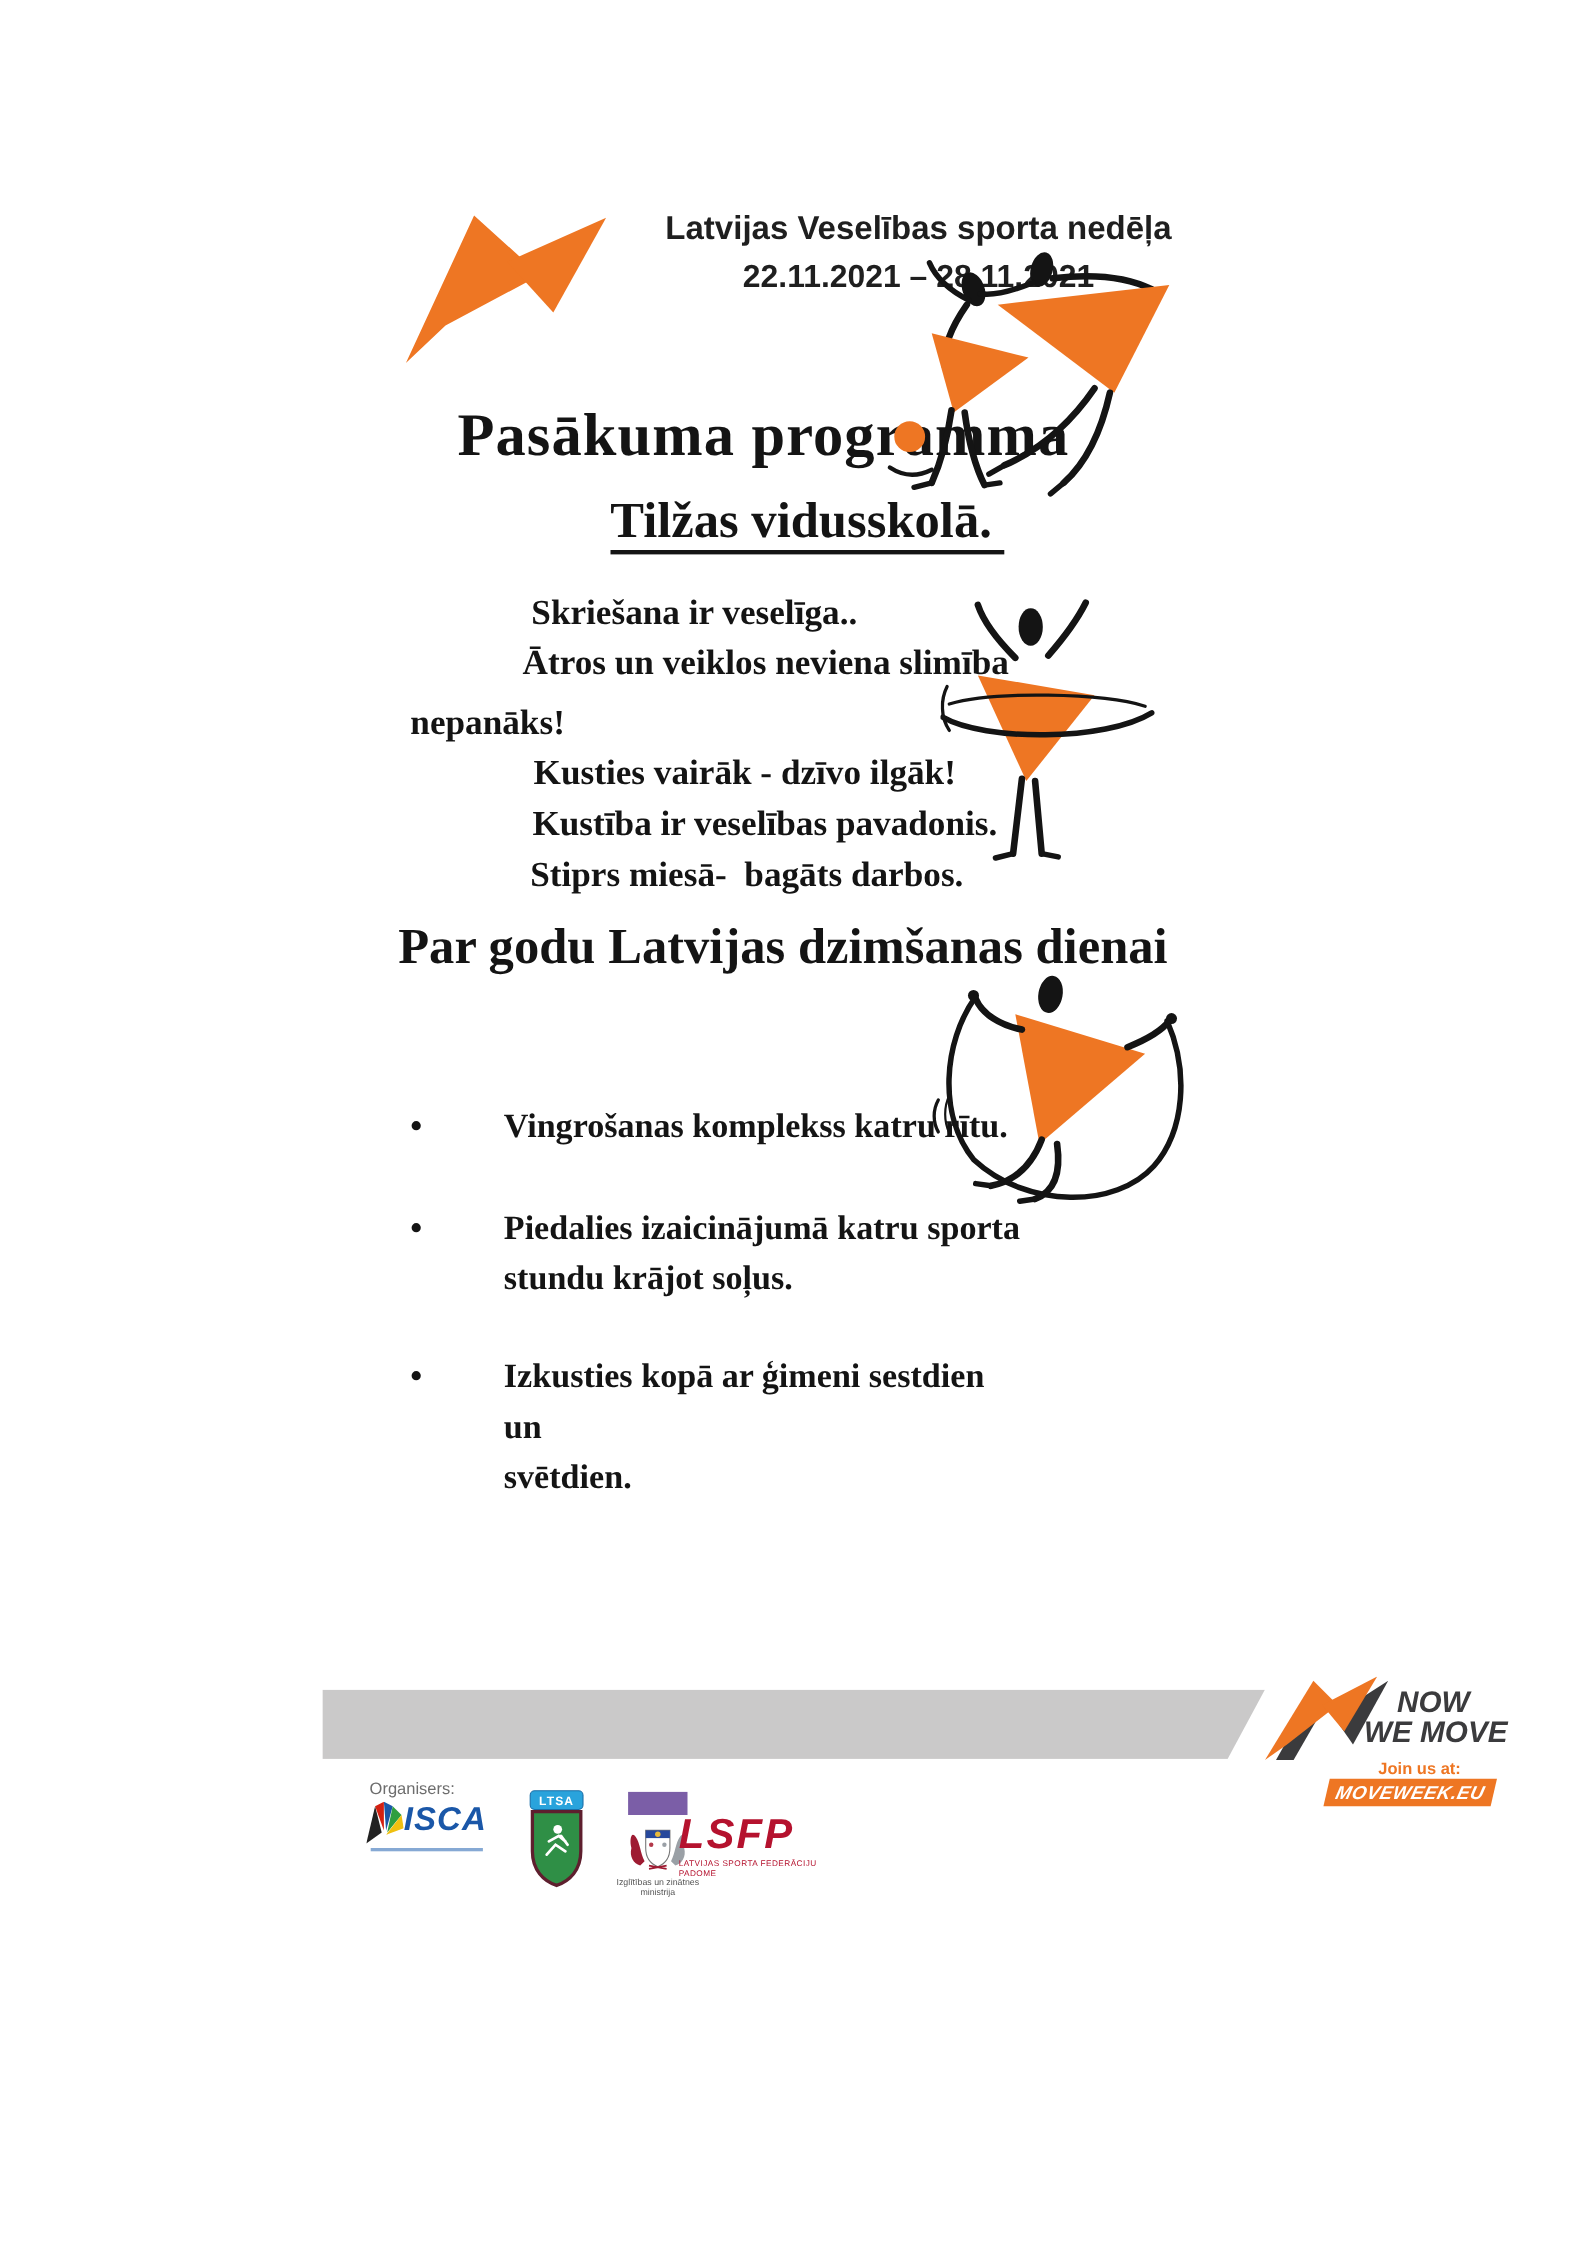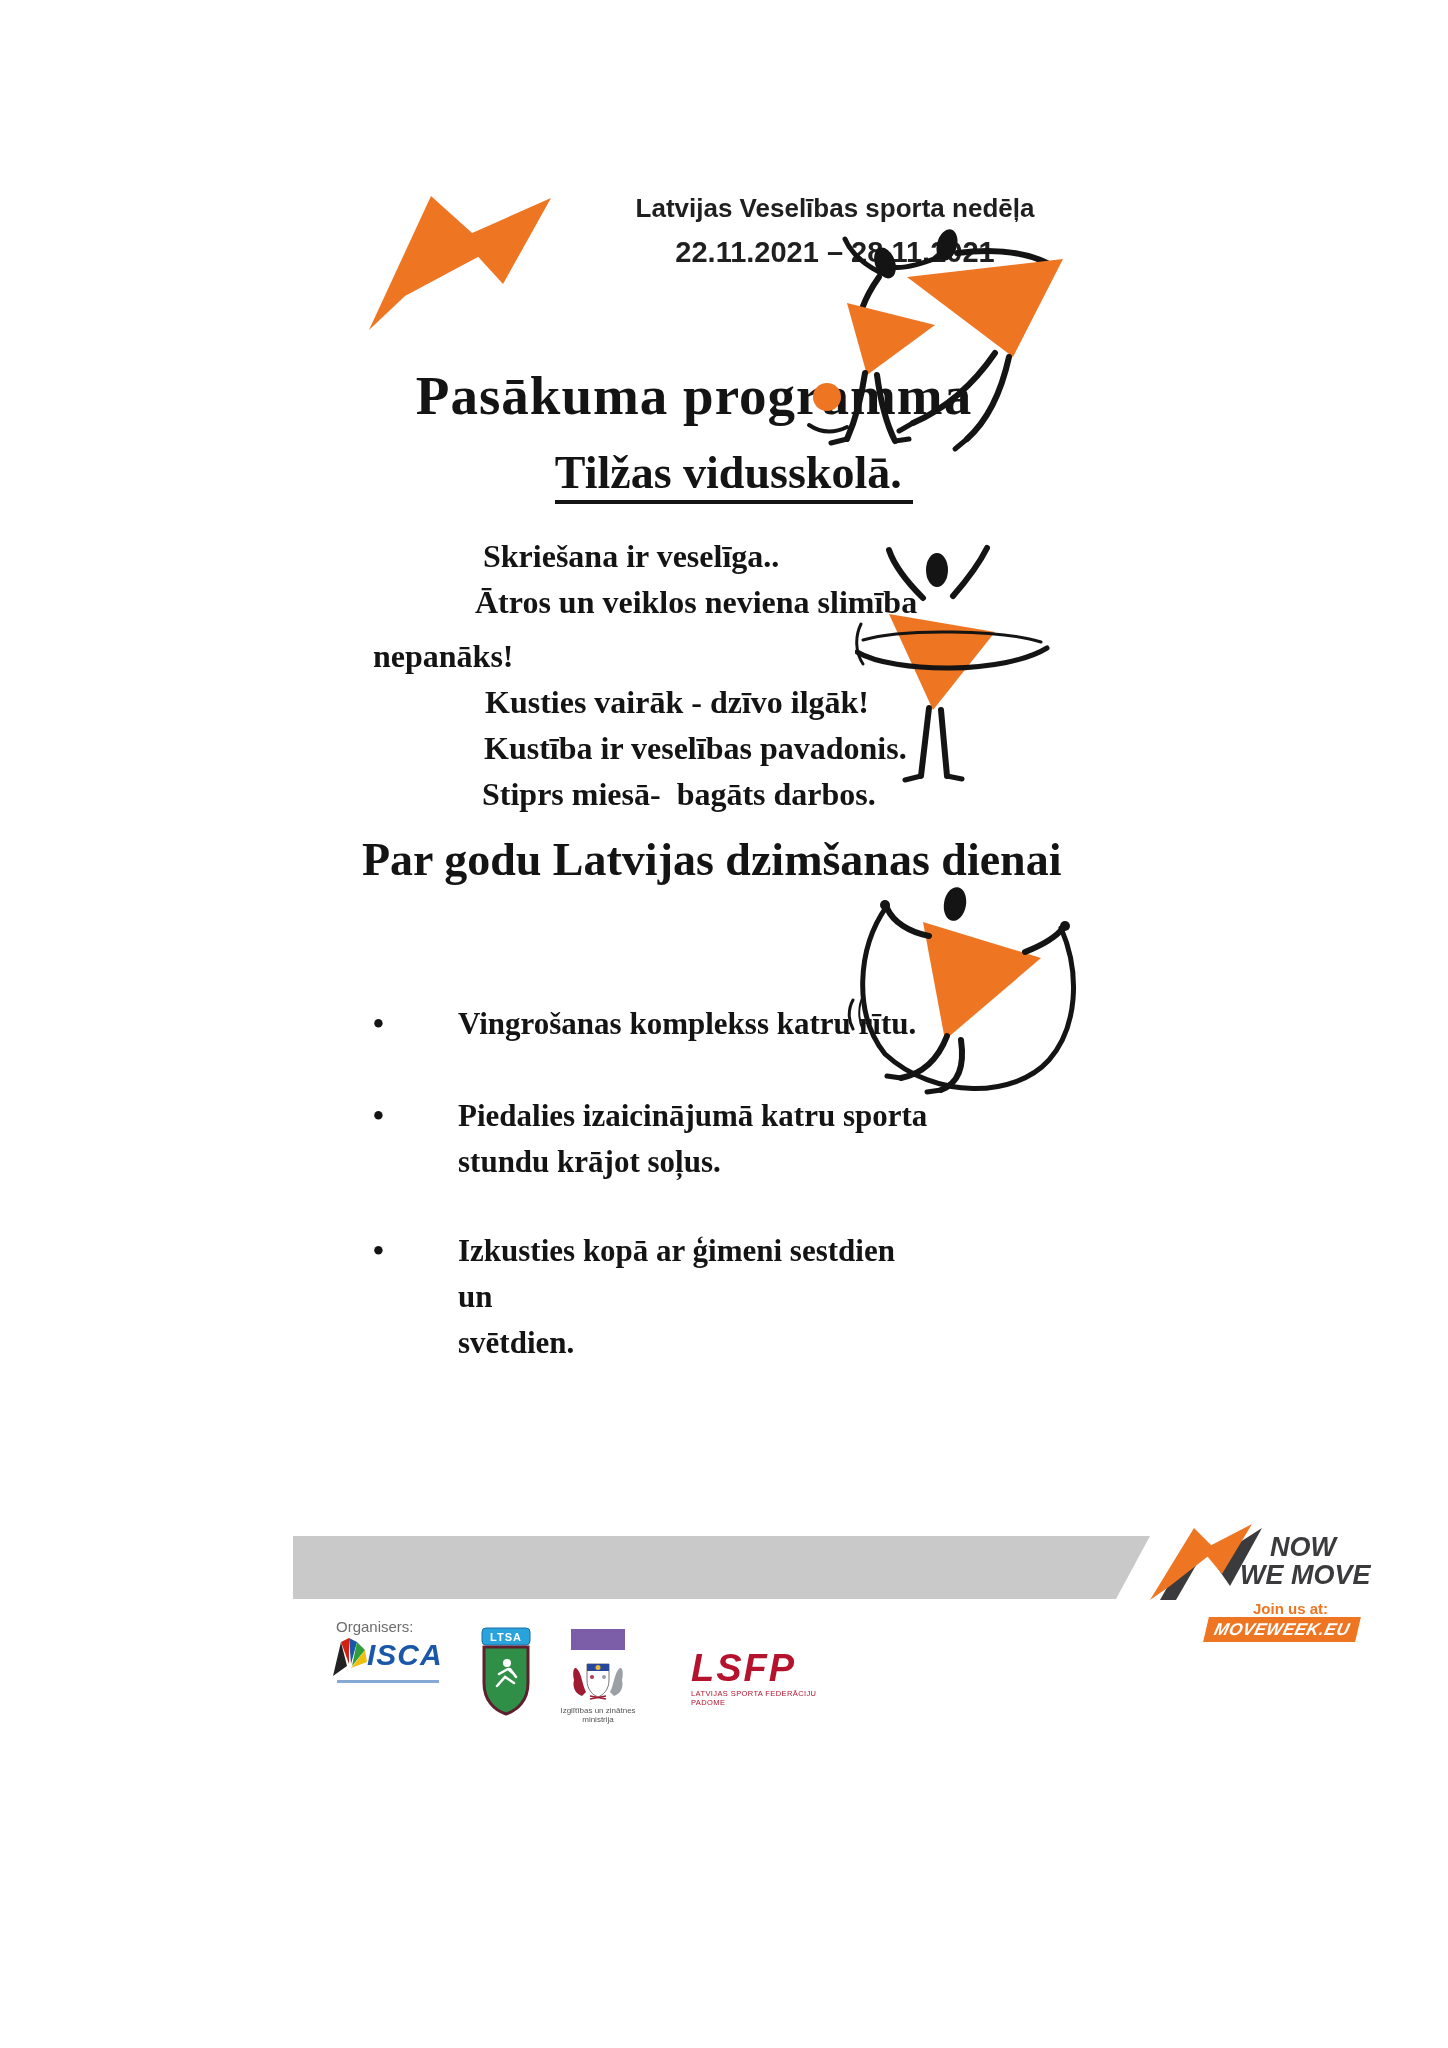--- a/index.html
+++ b/index.html
@@ -9,21 +9,21 @@
   *{margin:0;padding:0;box-sizing:border-box;}
   html,body{background:#ffffff;}
   .page{
     position:relative;width:1448px;height:2048px;background:#ffffff;overflow:hidden;
     font-family:"Liberation Serif", serif;color:var(--ink);
   }
   .abs{position:absolute;}
   
   .hdr-text{left:575px;top:190px;width:520px;text-align:center;
     font-family:"Liberation Sans", sans-serif;font-weight:bold;color:#1f1f1f;}
-  .hdr-title{font-size:26px;line-height:36px;}
+  .hdr-title{font-size:30px;line-height:36px;}
   .hdr-dates{font-size:29px;line-height:36px;margin-top:8px;}
   
   .prog-title{left:344px;top:364px;width:700px;text-align:center;
     font-size:55px;font-weight:bold;letter-spacing:1px;}
   .prog-sub{left:344px;top:446px;width:780px;text-align:center;font-size:46px;font-weight:bold;}
   .prog-sub span{white-space:pre;border-bottom:4px solid var(--ink);padding-bottom:2px;}
   
   .quotes{left:373px;top:509px;width:560px;font-size:32px;font-weight:bold;}
   .quotes .q{line-height:46px;height:46px;white-space:pre;}
   .q0{padding-left:110px;margin-top:24px;} .q1{padding-left:102px;} .q2{padding-left:0;margin-top:8px;}
@@ -60,21 +60,21 @@
   .isca{left:333px;top:1638px;width:120px;}
   .isca-row{display:flex;align-items:flex-start;}
   .isca-name{color:var(--isca_blue);font-family:"Liberation Sans", sans-serif;
     font-weight:bold;font-style:italic;font-size:30px;line-height:34px;letter-spacing:1px;}
   .isca-tag{width:102px;height:3px;background:#86a9d4;margin:2px 0 0 4px;}
   .ltsa{left:477px;top:1626px;}
   .ministry{left:560px;top:1629px;width:76px;text-align:center;}
   .ministry .prect{width:54px;height:21px;background:var(--ministry_purple);margin:0 auto;}
   .ministry .mtext{font-family:"Liberation Sans", sans-serif;font-size:8px;line-height:9px;
     color:#555555;margin-top:2px;}
-  .lsfp{left:691px;top:1648px;width:160px;}
+  .lsfp{left:617px;top:1648px;width:160px;}
   .lsfp-name{color:var(--lsfp_red);font-family:"Liberation Sans", sans-serif;
     font-weight:bold;font-style:italic;font-size:38px;line-height:40px;letter-spacing:2px;}
   .lsfp-tag{color:var(--lsfp_red);font-family:"Liberation Sans", sans-serif;
     font-size:7.5px;letter-spacing:0.4px;margin-top:1px;}
 </style>
 </head>
 <body>
 
 <div class="page">
 

